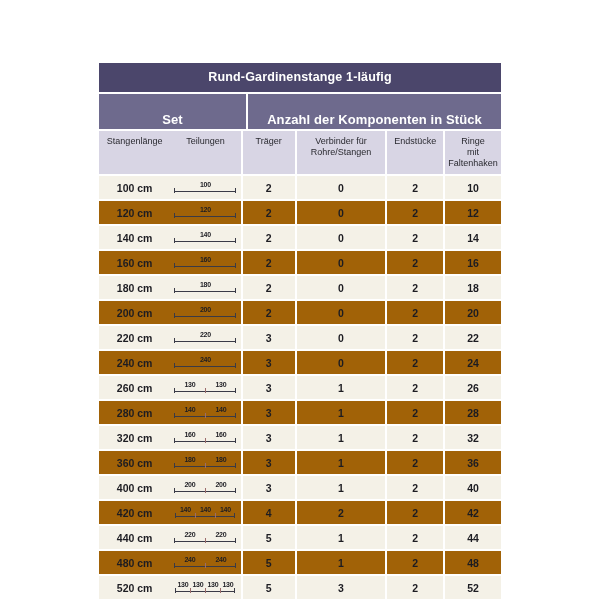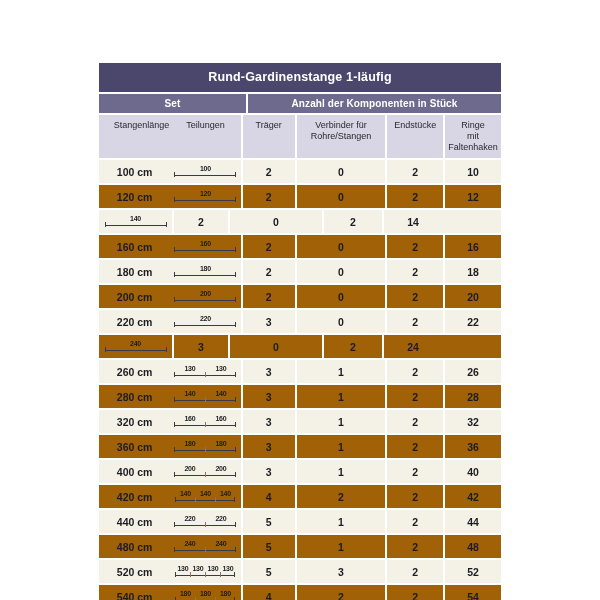--- a/index.html
+++ b/index.html
@@ -37,24 +37,24 @@
     padding: 8px 0 8px 0;
     line-height: 13px;
   }
   .grp-row {
     display: flex;
     background: #6e6a8d;
     border-top: 2px solid #ffffff;
   }
   .grp-cell {
     color: #ffffff;
-    font-size: 10px;
+    font-size: 13px;
     font-weight: bold;
     text-align: center;
-    padding: 4px 0 4px 0;
+    padding: 20px 0 4px 0;
     line-height: 11px;
     letter-spacing: 0.1px;
   }
   .grp-set { width: 147px; }
   .grp-sep { width: 2px; background: #ffffff; }
   .grp-anz { flex: 1; }
 
   .sub-row {
     display: flex;
     background: #d8d5e4;
@@ -87,21 +87,21 @@
     padding: 5px 0 5px 0;
     box-sizing: border-box;
     display: flex;
     align-items: center;
     justify-content: center;
     min-height: 21px;
   }
   .cell.sep { border-left: 2px solid #ffffff; }
 
   
-  .c-len  { width: 74px; text-align: right; }
+  .c-len  { width: 74px; }
   .c-teil { width: 73px; }
   .c-trg  { width: 56px; }
   .c-verb { width: 94px; }
   .c-ends { width: 60px; }
   .c-ring { width: 60px; }
 
   
   .dim {
     display: flex;
     align-items: flex-end;
@@ -209,20 +209,21 @@
                 <div class="dim-tick right"></div>
               </div>
             </div>
           </div>
           <div class="cell c-trg sep">2</div>
           <div class="cell c-verb sep">0</div>
           <div class="cell c-ends sep">2</div>
           <div class="cell c-ring sep">12</div>
         </div>
         <div class="row odd">
+          <div class="cell c-len">140 cm</div>
           <div class="cell c-teil">
             <div class="dim">
               <div class="dim-seg" style="width: 62px;">
                 <span class="dim-num">140</span>
                 <div class="dim-base"></div>
                 <div class="dim-tick left"></div>
                 <div class="dim-tick right"></div>
               </div>
             </div>
           </div>
@@ -293,20 +294,21 @@
                 <div class="dim-tick right"></div>
               </div>
             </div>
           </div>
           <div class="cell c-trg sep">3</div>
           <div class="cell c-verb sep">0</div>
           <div class="cell c-ends sep">2</div>
           <div class="cell c-ring sep">22</div>
         </div>
         <div class="row even">
+          <div class="cell c-len">240 cm</div>
           <div class="cell c-teil">
             <div class="dim">
               <div class="dim-seg" style="width: 62px;">
                 <span class="dim-num">240</span>
                 <div class="dim-base"></div>
                 <div class="dim-tick left"></div>
                 <div class="dim-tick right"></div>
               </div>
             </div>
           </div>

